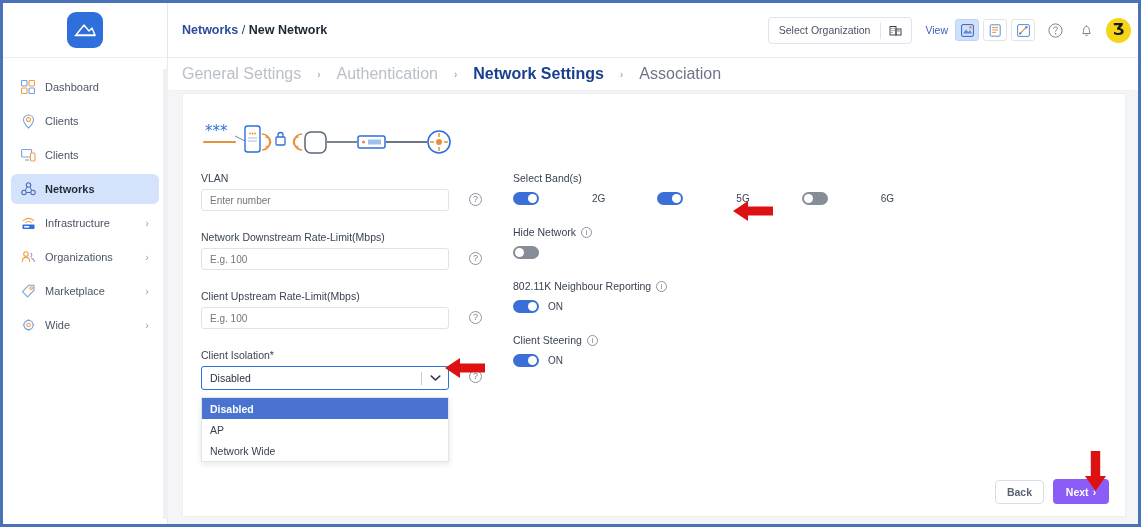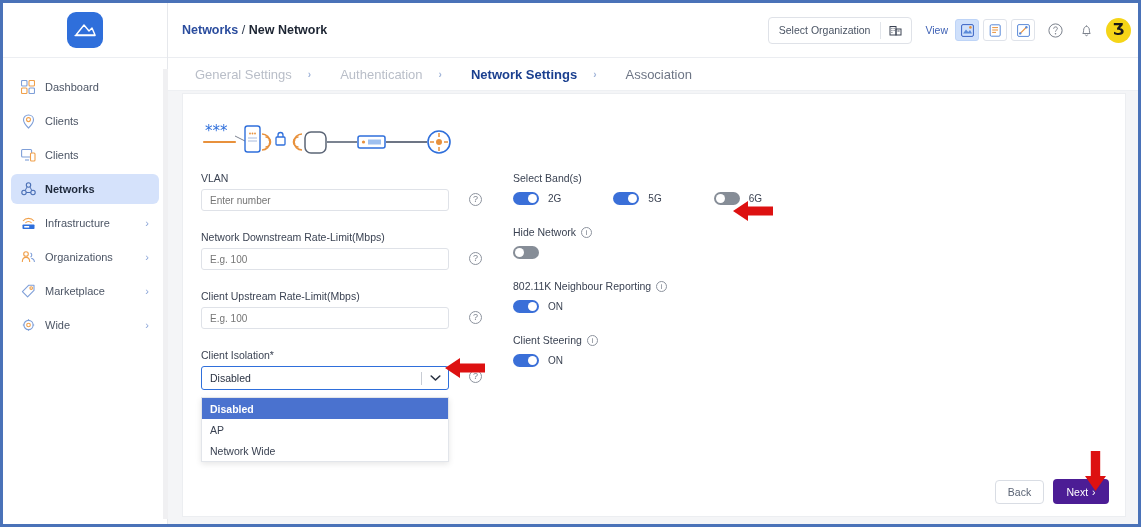--- a/index.html
+++ b/index.html
@@ -90,21 +90,21 @@
     font-weight: bold; font-size: 15px; color: #1a1a1a;
     font-family: "DejaVu Sans", sans-serif;
   }
 
   
   .stepper {
     height: 33px; background: #fff;
     display: flex; align-items: center; padding-left: 14px; gap: 0;
     border-bottom: 1px solid #eef0f3;
   }
-  .step { font-size: 13px; color: #b9bec8; white-space: nowrap; margin-left: 13px; }
+  .step { font-size: 16px; color: #b9bec8; white-space: nowrap; }
   .step.done { color: #b9bec8; }
   .step.active { color: #1a3f8f; font-weight: bold; }
   .step.next { color: #6d7585; }
   .step-sep { color: #9fb3d8; font-size: 10px; margin: 0 16px; font-weight: bold; }
 
   
   .card {
     position: absolute; left: 14px; top: 90px;
     width: 944px; height: 424px;
     background: #ffffff;
@@ -167,32 +167,32 @@
     width: 26px; height: 13px; border-radius: 7px;
     position: relative; cursor: pointer; flex: 0 0 26px;
   }
   .toggle.on { background: #3a6fd8; }
   .toggle.off { background: #868d97; }
   .knob { position: absolute; top: 2px; width: 9px; height: 9px; border-radius: 50%; background: #fff; }
   .toggle.on .knob { right: 2px; }
   .toggle.off .knob { left: 2px; }
   .tname { font-size: 10px; color: #3b4353; margin-left: 9px; }
   .bands { display: flex; align-items: center; margin-top: 8px; }
-  .band { display: flex; align-items: center; margin-right: 52px; }
-
-  
-  .footer { position: absolute; right: 16px; bottom: 12px; display: flex; gap: 9px; align-items: center; }
+  .band { display: flex; align-items: center; margin-right: 52px; gap: 44px; }
+
+  
+  .footer { position: absolute; right: 16px; bottom: 12px; display: flex; gap: 9px; align-items: center; font-weight: bold; }
   .btn-back {
     width: 49px; height: 24px; border: 1px solid #d9dde4; border-radius: 4px;
     background: #fff; color: #5a6374; font-size: 10.5px;
     display: flex; align-items: center; justify-content: center; cursor: pointer;
   }
   .btn-next {
     width: 56px; height: 25px; border-radius: 4px;
-    background: #4c1d95; color: #fff; font-size: 10.5px;
+    background: #8b5cf6; color: #fff; font-size: 10.5px;
     display: flex; align-items: center; justify-content: center; gap: 4px; cursor: pointer;
   }
 
   
   .arrow { position: absolute; z-index: 60; }
 
   
   .scroll-sliver {
     position: absolute; left: 160px; top: 66px; width: 5px; height: 450px;
     background: #f0f0f2;

